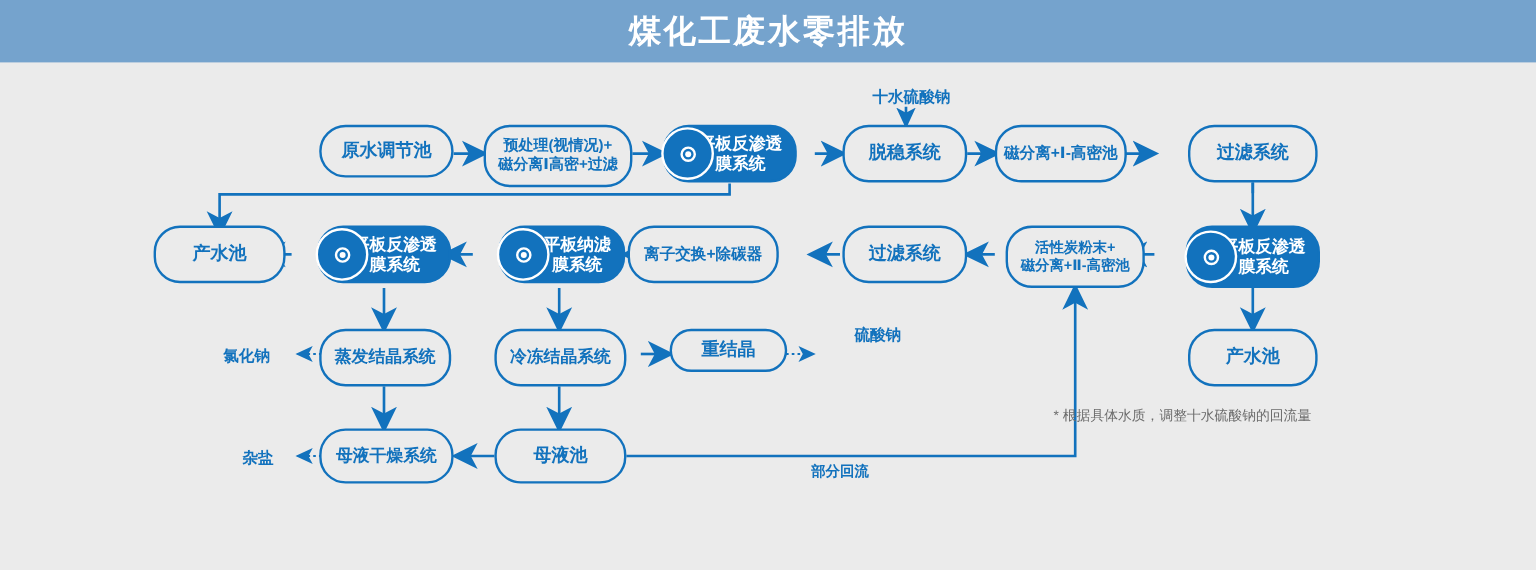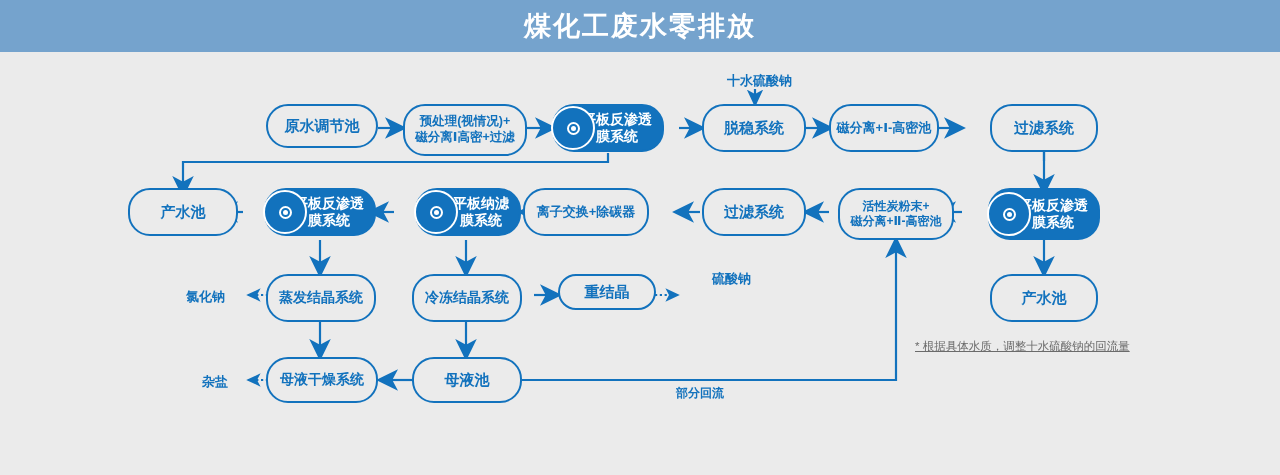--- a/index.html
+++ b/index.html
@@ -229,15 +229,15 @@
   </div>
 
   <div class="node" style="left:412px;top:305px;width:110px;height:46px;font-size:15px;">
     <span class="lbl">母液池</span>
   </div>
 
   <div class="free-label" style="left:202px;top:321px;">杂盐</div>
 
   <div class="free-label" style="left:676px;top:333px;font-size:12px;">部分回流</div>
 
-  <div class="note" style="left:915px;top:287px;text-decoration:underline;">* 根据具体水质，调整十水硫酸钠的回流量</div>
+  <div class="note" style="left:878px;top:287px;">* 根据具体水质，调整十水硫酸钠的回流量</div>
 
 </div>
 
 </body></html>

